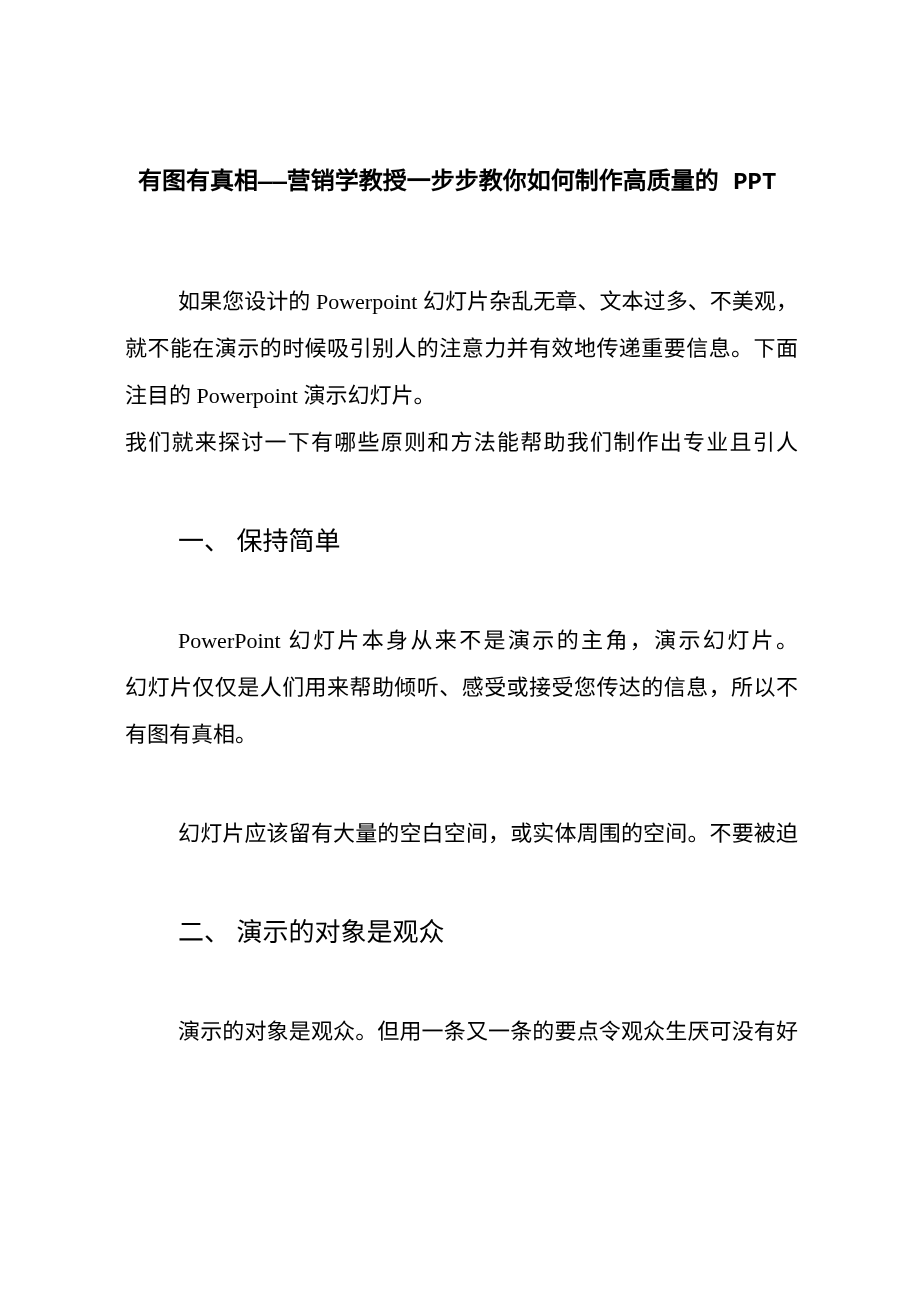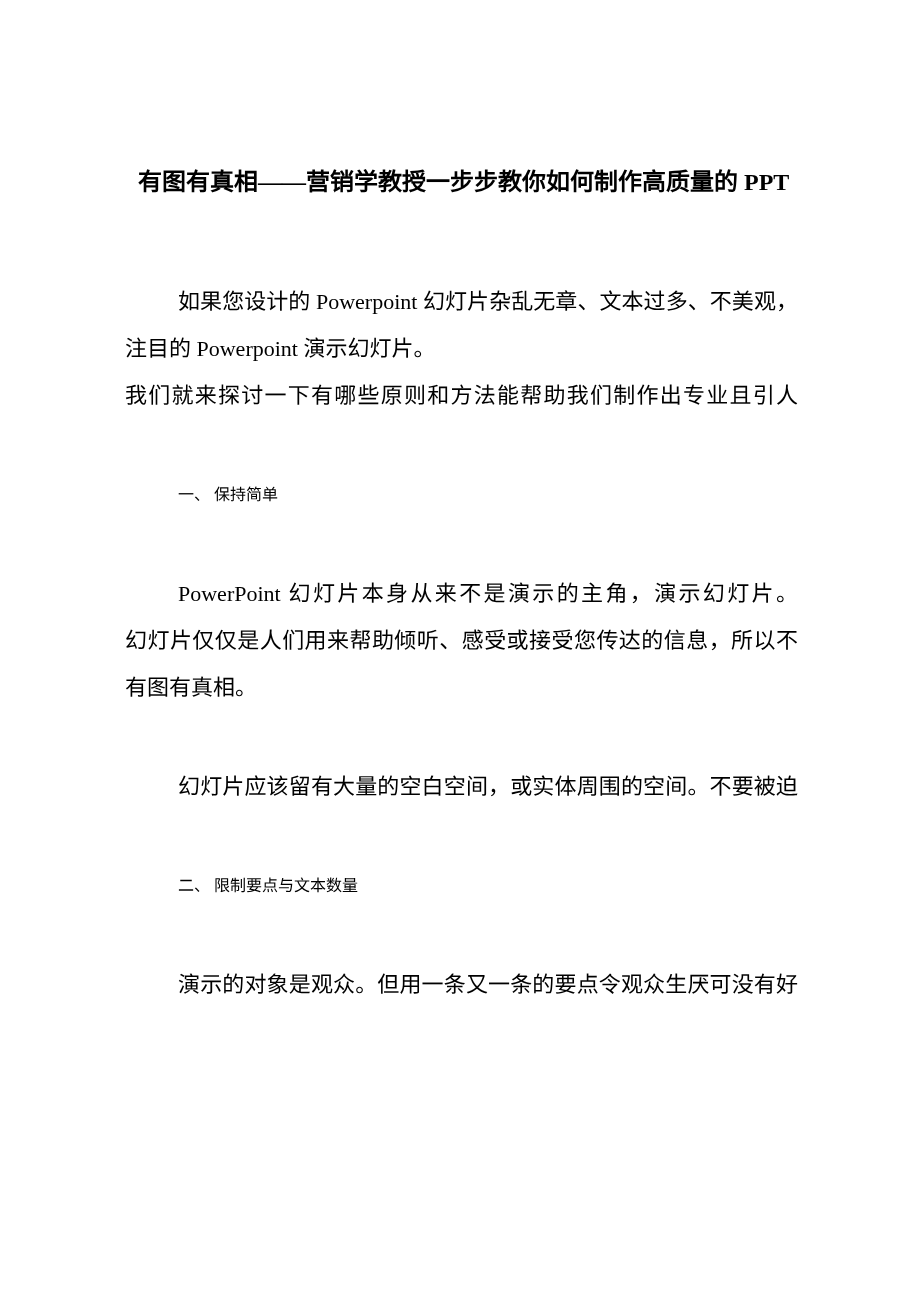--- a/index.html
+++ b/index.html
@@ -19,68 +19,70 @@
     padding: 159px 122px 0 125px;
     overflow: hidden;
   }
   .doc-title {
     font-size: 24px;
     font-weight: bold;
     line-height: 47px;
     margin: 0 0 72px 0;
     padding-left: 13px;
     white-space: nowrap;
+    font-family: Liberation Mono, monospace;
   }
   .para {
     margin: 0 0 52px 0;
   }
   .line {
     font-size: 22px;
     line-height: 47px;
     text-align: justify;
     text-align-last: justify;
     text-justify: inter-character;
   }
   .line.first {
     text-indent: 53px;
   }
   .line.end {
     text-align-last: left;
   }
   .heading {
-    font-size: 16px;
+    font-size: 26px;
     line-height: 47px;
     text-indent: 53px;
     margin: 0 0 52px 0;
   }
 </style>
 </head>
 <body>
 
 <div class="page">
 
   <h1 class="doc-title">有图有真相——营销学教授一步步教你如何制作高质量的 PPT</h1>
 
   <div class="para">
     <div class="line first">如果您设计的 Powerpoint 幻灯片杂乱无章、文本过多、不美观，</div>
+    <div class="line">就不能在演示的时候吸引别人的注意力并有效地传递重要信息。下面</div>
     <div class="line end">注目的 Powerpoint 演示幻灯片。</div>
     <div class="line">我们就来探讨一下有哪些原则和方法能帮助我们制作出专业且引人</div>
   </div>
 
   <div class="heading">一、 保持简单</div>
 
   <div class="para">
     <div class="line first">PowerPoint 幻灯片本身从来不是演示的主角，演示幻灯片。</div>
     <div class="line">幻灯片仅仅是人们用来帮助倾听、感受或接受您传达的信息，所以不</div>
     <div class="line end">有图有真相。</div>
   </div>
 
   <div class="para">
     <div class="line first">幻灯片应该留有大量的空白空间，或实体周围的空间。不要被迫</div>
   </div>
 
-  <div class="heading">二、 限制要点与文本数量</div>
+  <div class="heading">二、 演示的对象是观众</div>
 
   <div class="para">
     <div class="line first">演示的对象是观众。但用一条又一条的要点令观众生厌可没有好</div>
   </div>
 
 </div>
 
 </body></html>

